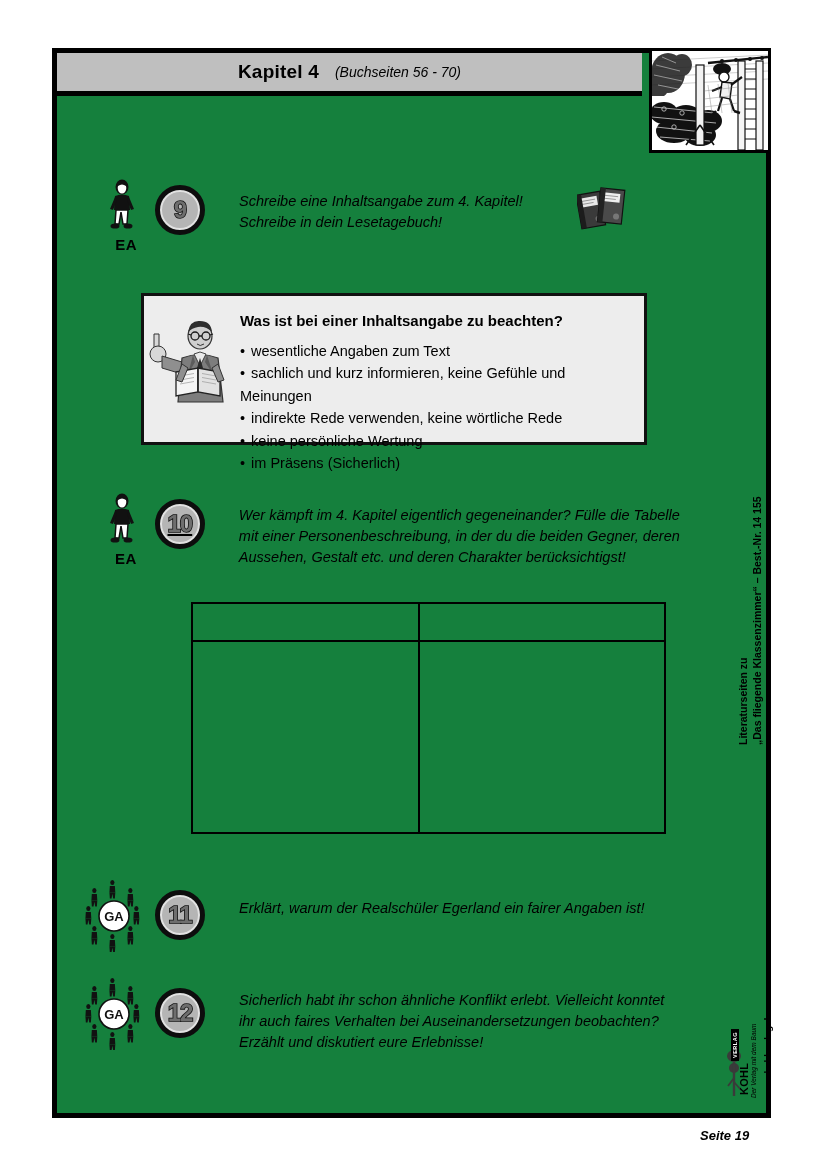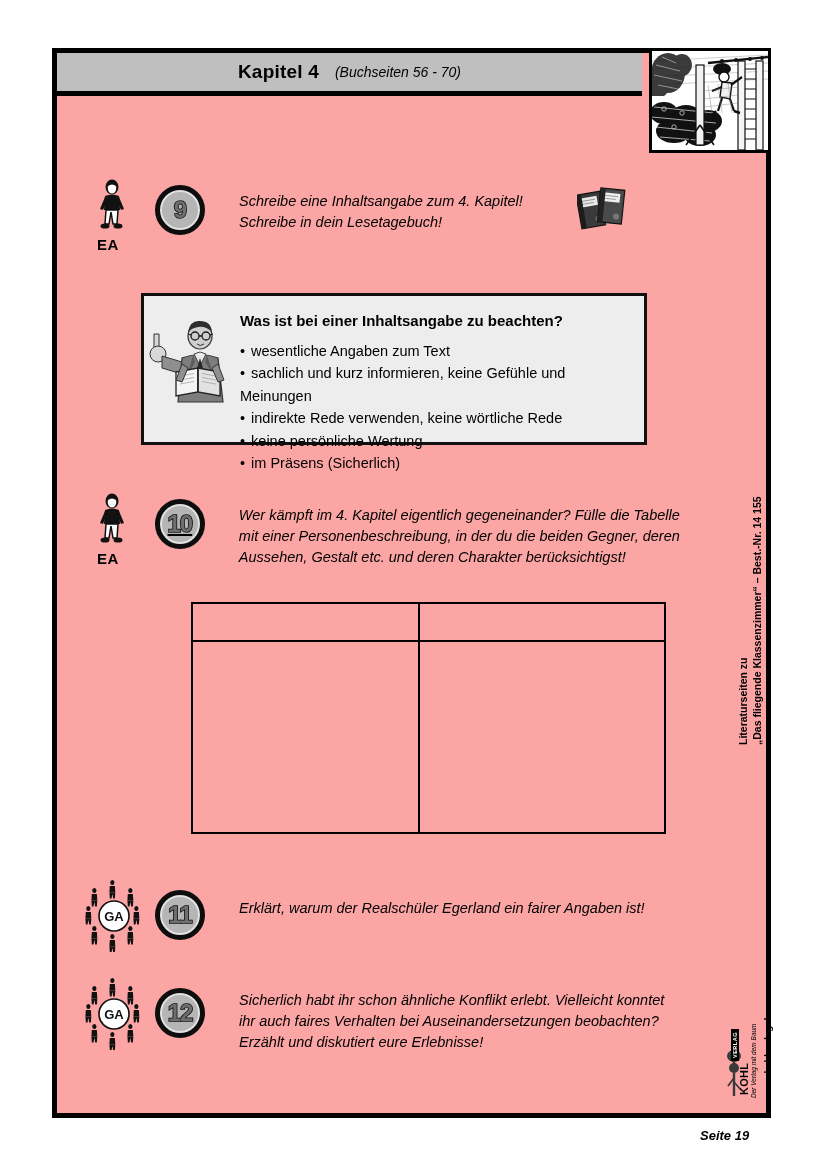--- a/index.html
+++ b/index.html
@@ -17,21 +17,21 @@
 
   
   .page-frame {
     position: absolute;
     left: 52px;
     top: 48px;
     width: 719px;
     height: 1070px;
     border: 5px solid #000000;
     box-sizing: border-box;
-    background: #fca5a5;
+    background: #15803d;
   }
 
   
   .header-band {
     position: absolute;
     left: 0px;
     top: 0px;
     width: 585px;
     height: 38px;
     background: #bfbfbf;
@@ -77,21 +77,21 @@
     font-size: 14.5px;
     font-style: italic;
     line-height: 1.45;
     color: #000;
     white-space: pre-line;
   }
 
   
   .ea-icon {
     width: 40px;
-    text-align: left;
+    text-align: right;
   }
   .ea-label {
     font-size: 15px;
     font-weight: bold;
     color: #000;
     margin-top: 1px;
     letter-spacing: 0.5px;
   }
 
   

